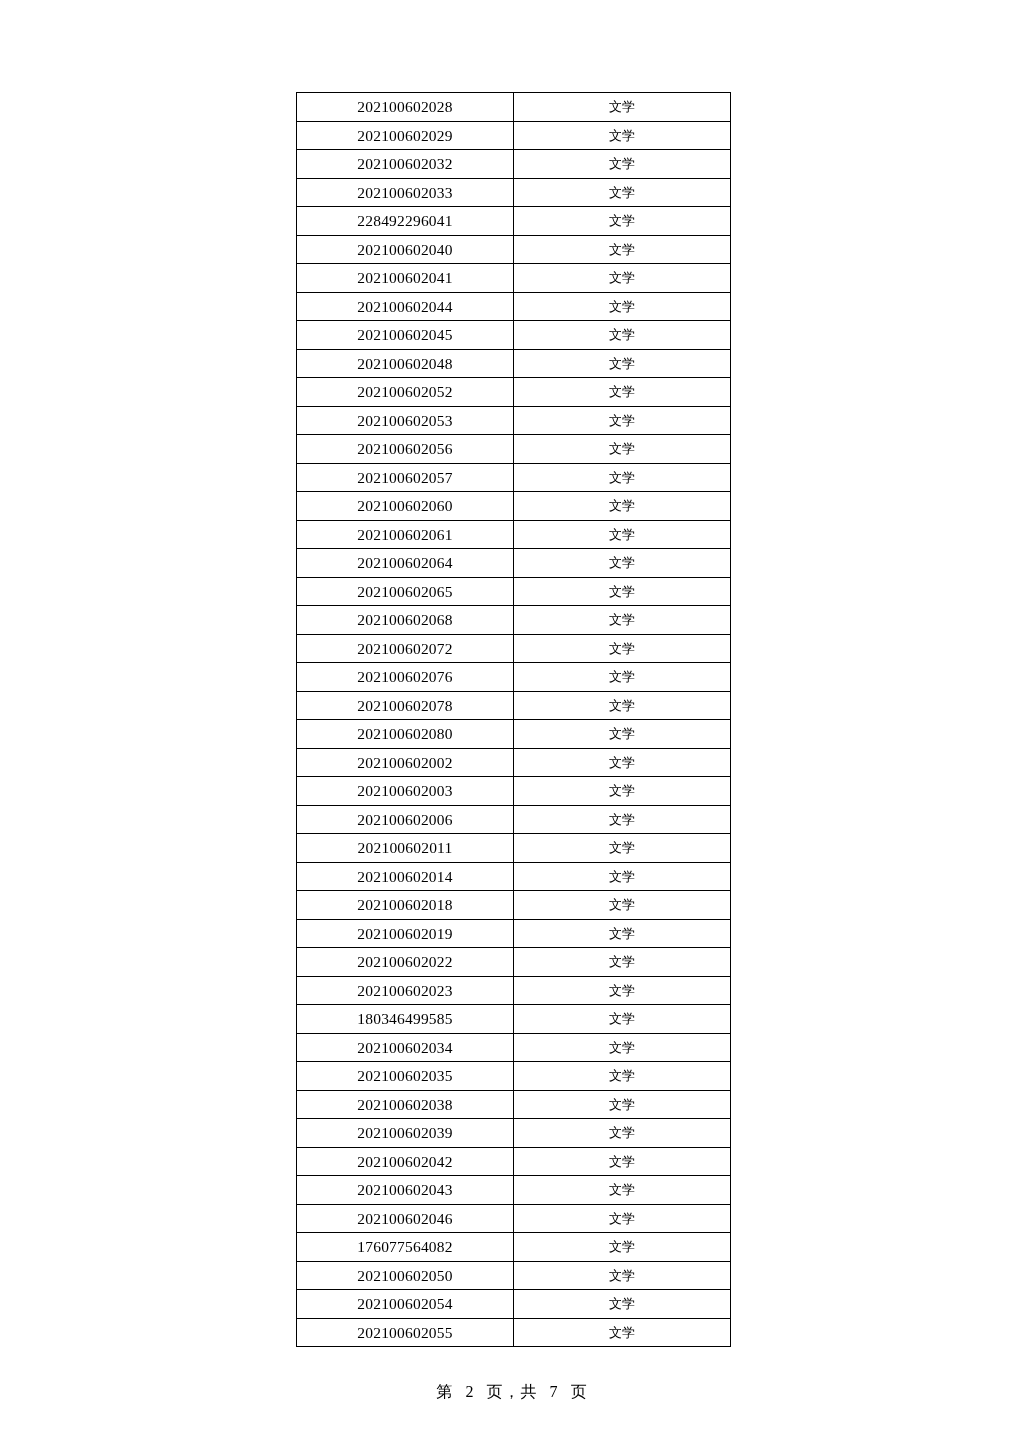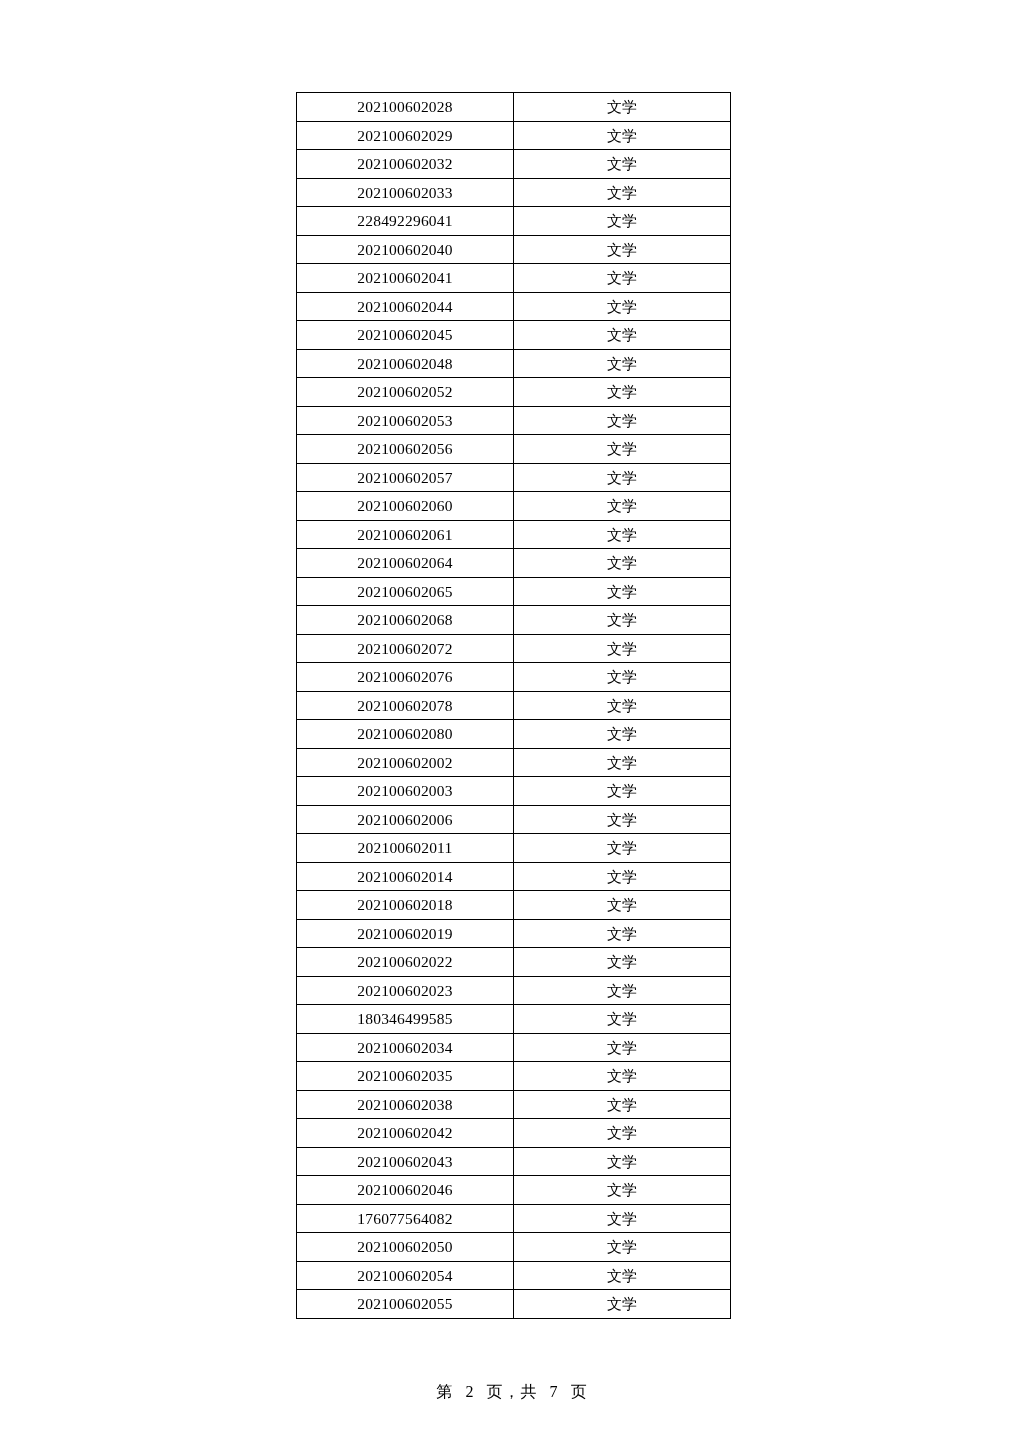--- a/index.html
+++ b/index.html
@@ -42,22 +42,22 @@
     overflow: hidden;
     white-space: nowrap;
   }
   table.data-table td.col-id {
     width: 216px;
     font-family: "Liberation Serif", "DejaVu Serif", serif;
     letter-spacing: 0.2px;
   }
   table.data-table td.col-major {
     width: 216px;
-    font-family: Liberation Sans, sans-serif;
-    font-size: 15px;
+    font-family: Liberation Serif, serif;
+    font-size: 13px;
   }
   .footer {
     position: absolute;
     left: 0;
     top: 1382px;
     width: 1024px;
     text-align: center;
     font-size: 16px;
     font-family: "DejaVu Serif", "Liberation Serif", serif;
     letter-spacing: 1px;
@@ -216,20 +216,24 @@
           </tr>
           <tr>
             <td class="col-id">202100602035</td>
             <td class="col-major">文学</td>
           </tr>
           <tr>
             <td class="col-id">202100602038</td>
             <td class="col-major">文学</td>
           </tr>
           <tr>
+            <td class="col-id">202100602039</td>
+            <td class="col-major">文学</td>
+          </tr>
+          <tr>
             <td class="col-id">202100602042</td>
             <td class="col-major">文学</td>
           </tr>
           <tr>
             <td class="col-id">202100602043</td>
             <td class="col-major">文学</td>
           </tr>
           <tr>
             <td class="col-id">202100602046</td>
             <td class="col-major">文学</td>

